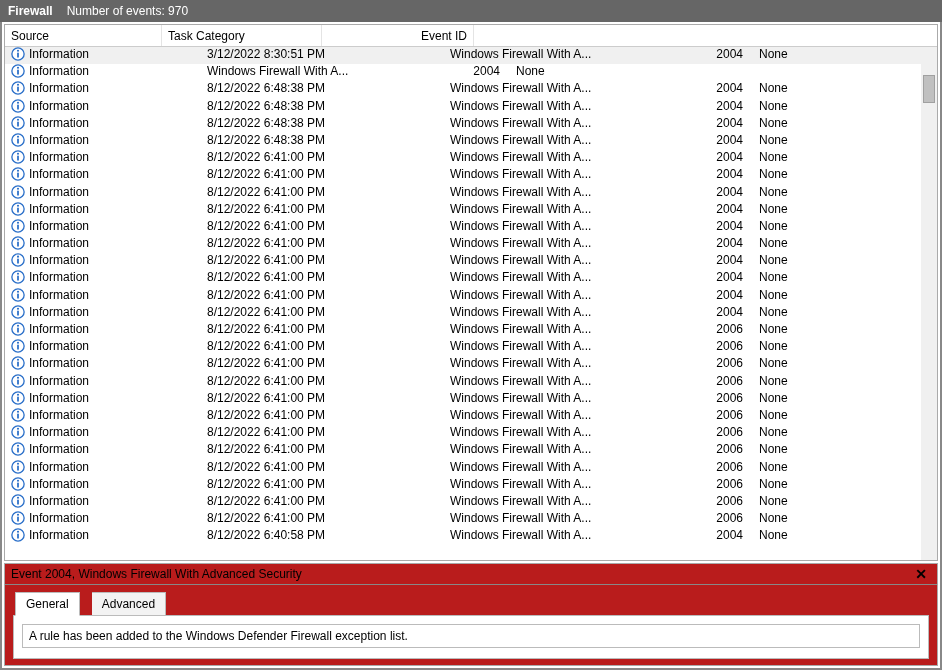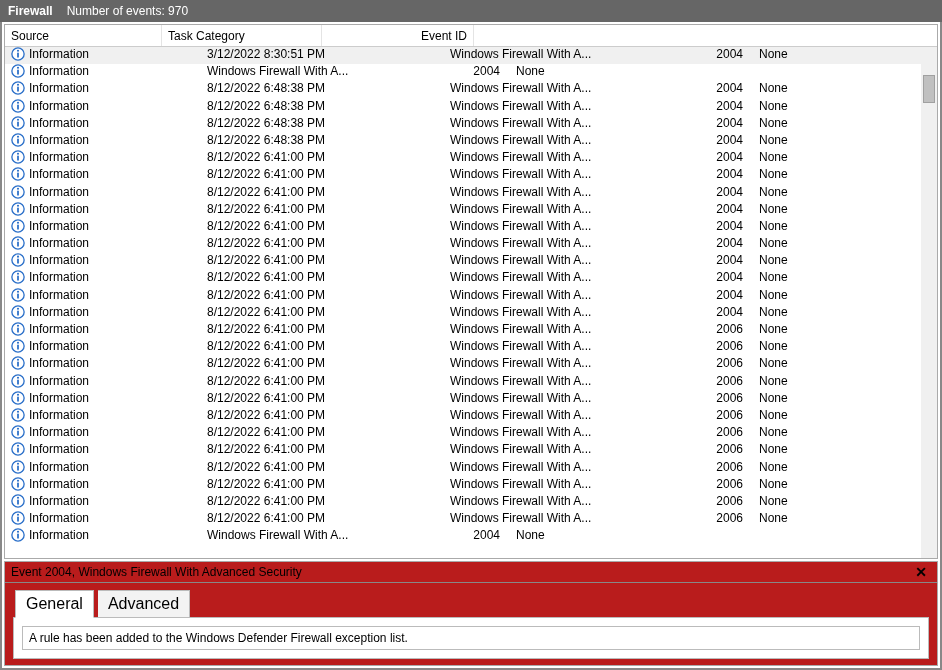--- a/index.html
+++ b/index.html
@@ -77,21 +77,21 @@
     background:#b91c1c;
     display:flex; flex-direction:column;
     position:relative;
   }
   .detail-title {
     padding: 2px 6px; font-size:12px;
     display:flex; align-items:center; justify-content:space-between;
   }
   .close-x { font-weight:bold; cursor:default; padding:0 4px; font-size:14px; }
   .detail-sep { height:1px; background:#888; margin:0; }
-  .tabs { display:flex; padding: 6px 10px 0 10px; font-size:16px; gap:4px;}
+  .tabs { display:flex; padding: 6px 10px 0 10px; font-size:12px; gap:12px;}
   .tab {
     padding:4px 10px;
     border:1px solid #bbb;
     position:relative; top:1px;
     background:#f3f3f3;
   }
   .tab.active { background:#fff; border-bottom:1px solid #fff; }
   .tab.inactive { border-left:none; }
   .tab-body {
     margin: 0 8px 6px 8px;
@@ -574,20 +574,21 @@
               <div class="cell col-level">
                 <span class="info-icon">
                   <svg viewBox="0 0 16 16">
                     <circle cx="8" cy="8" r="7" fill="#fff" stroke="#2a6fc9" stroke-width="1.5"></circle>
                     <rect x="7" y="6.5" width="2" height="5.5" fill="#2a6fc9"></rect>
                     <circle cx="8" cy="4.2" r="1.2" fill="#2a6fc9"></circle>
                   </svg>
                 </span>
                 <span>Information</span>
               </div>
+              <div class="cell col-date">8/12/2022 6:40:58 PM</div>
               <div class="cell col-source">Windows Firewall With A...</div>
               <div class="cell col-eventid">2004</div>
               <div class="cell col-cat">None</div>
             </div>
           </div>
         <div class="scrollbar">
           <div class="scroll-thumb"></div>
         </div>
       </div>
     </div>

